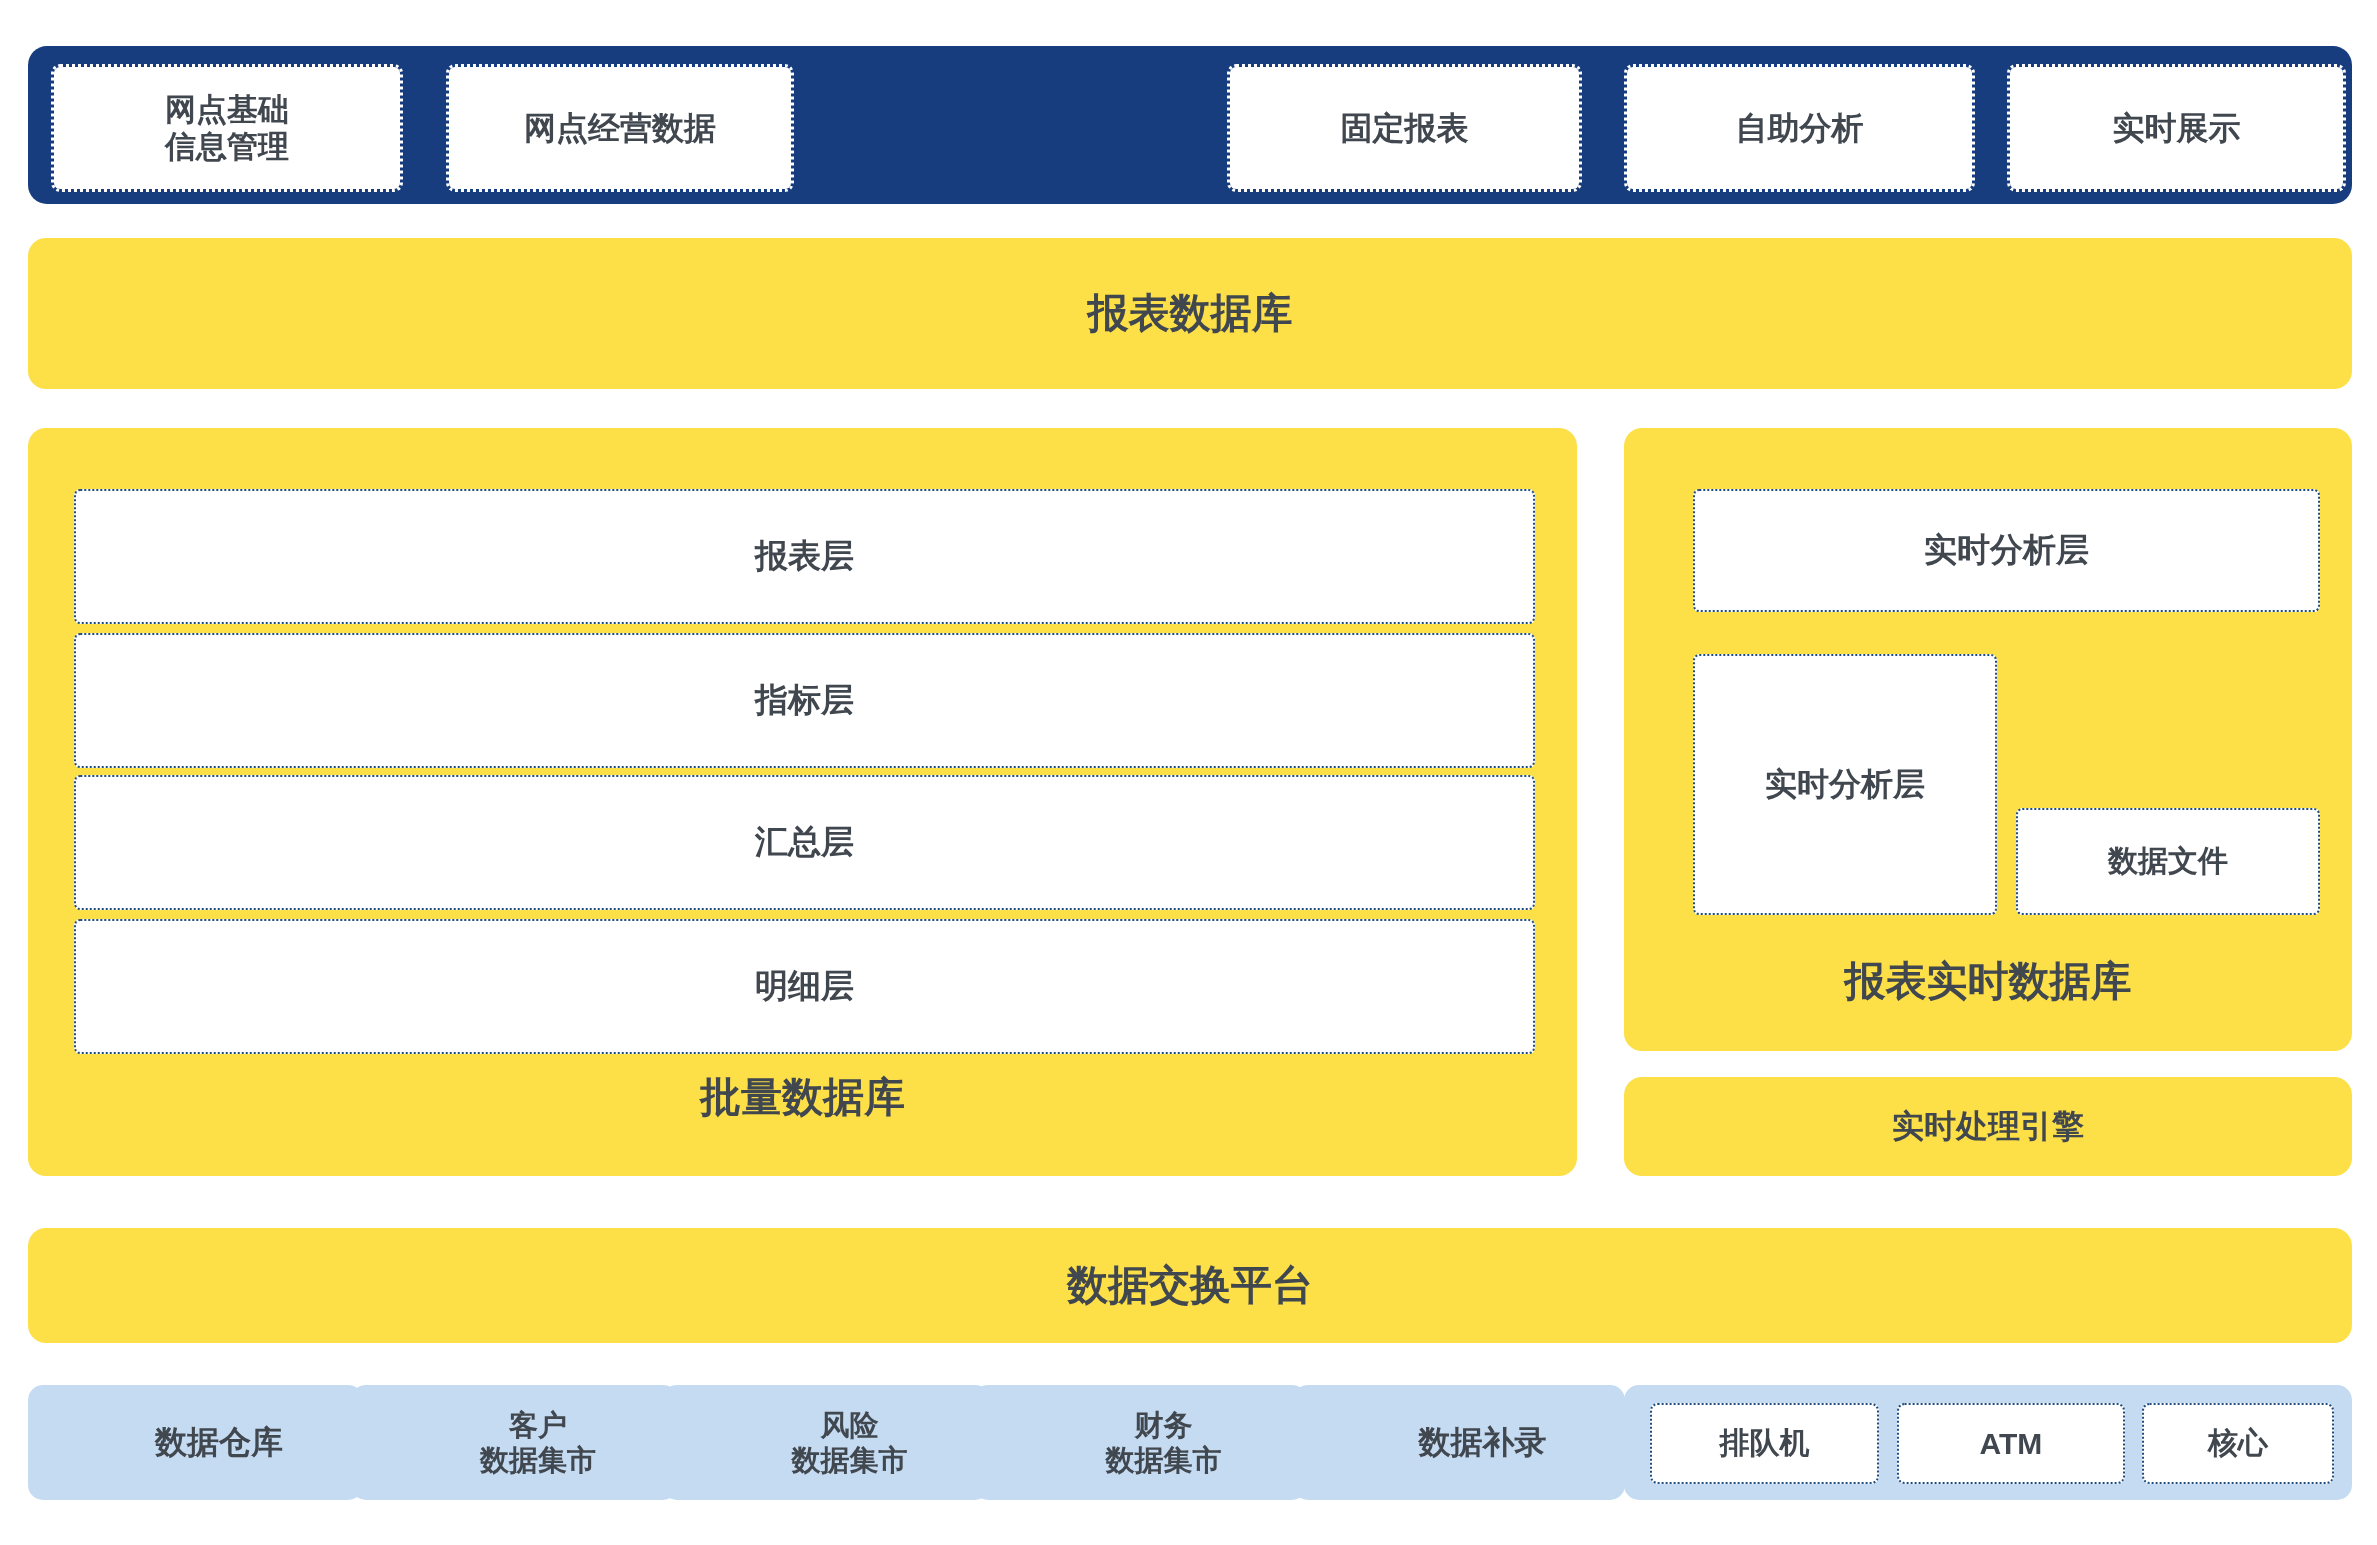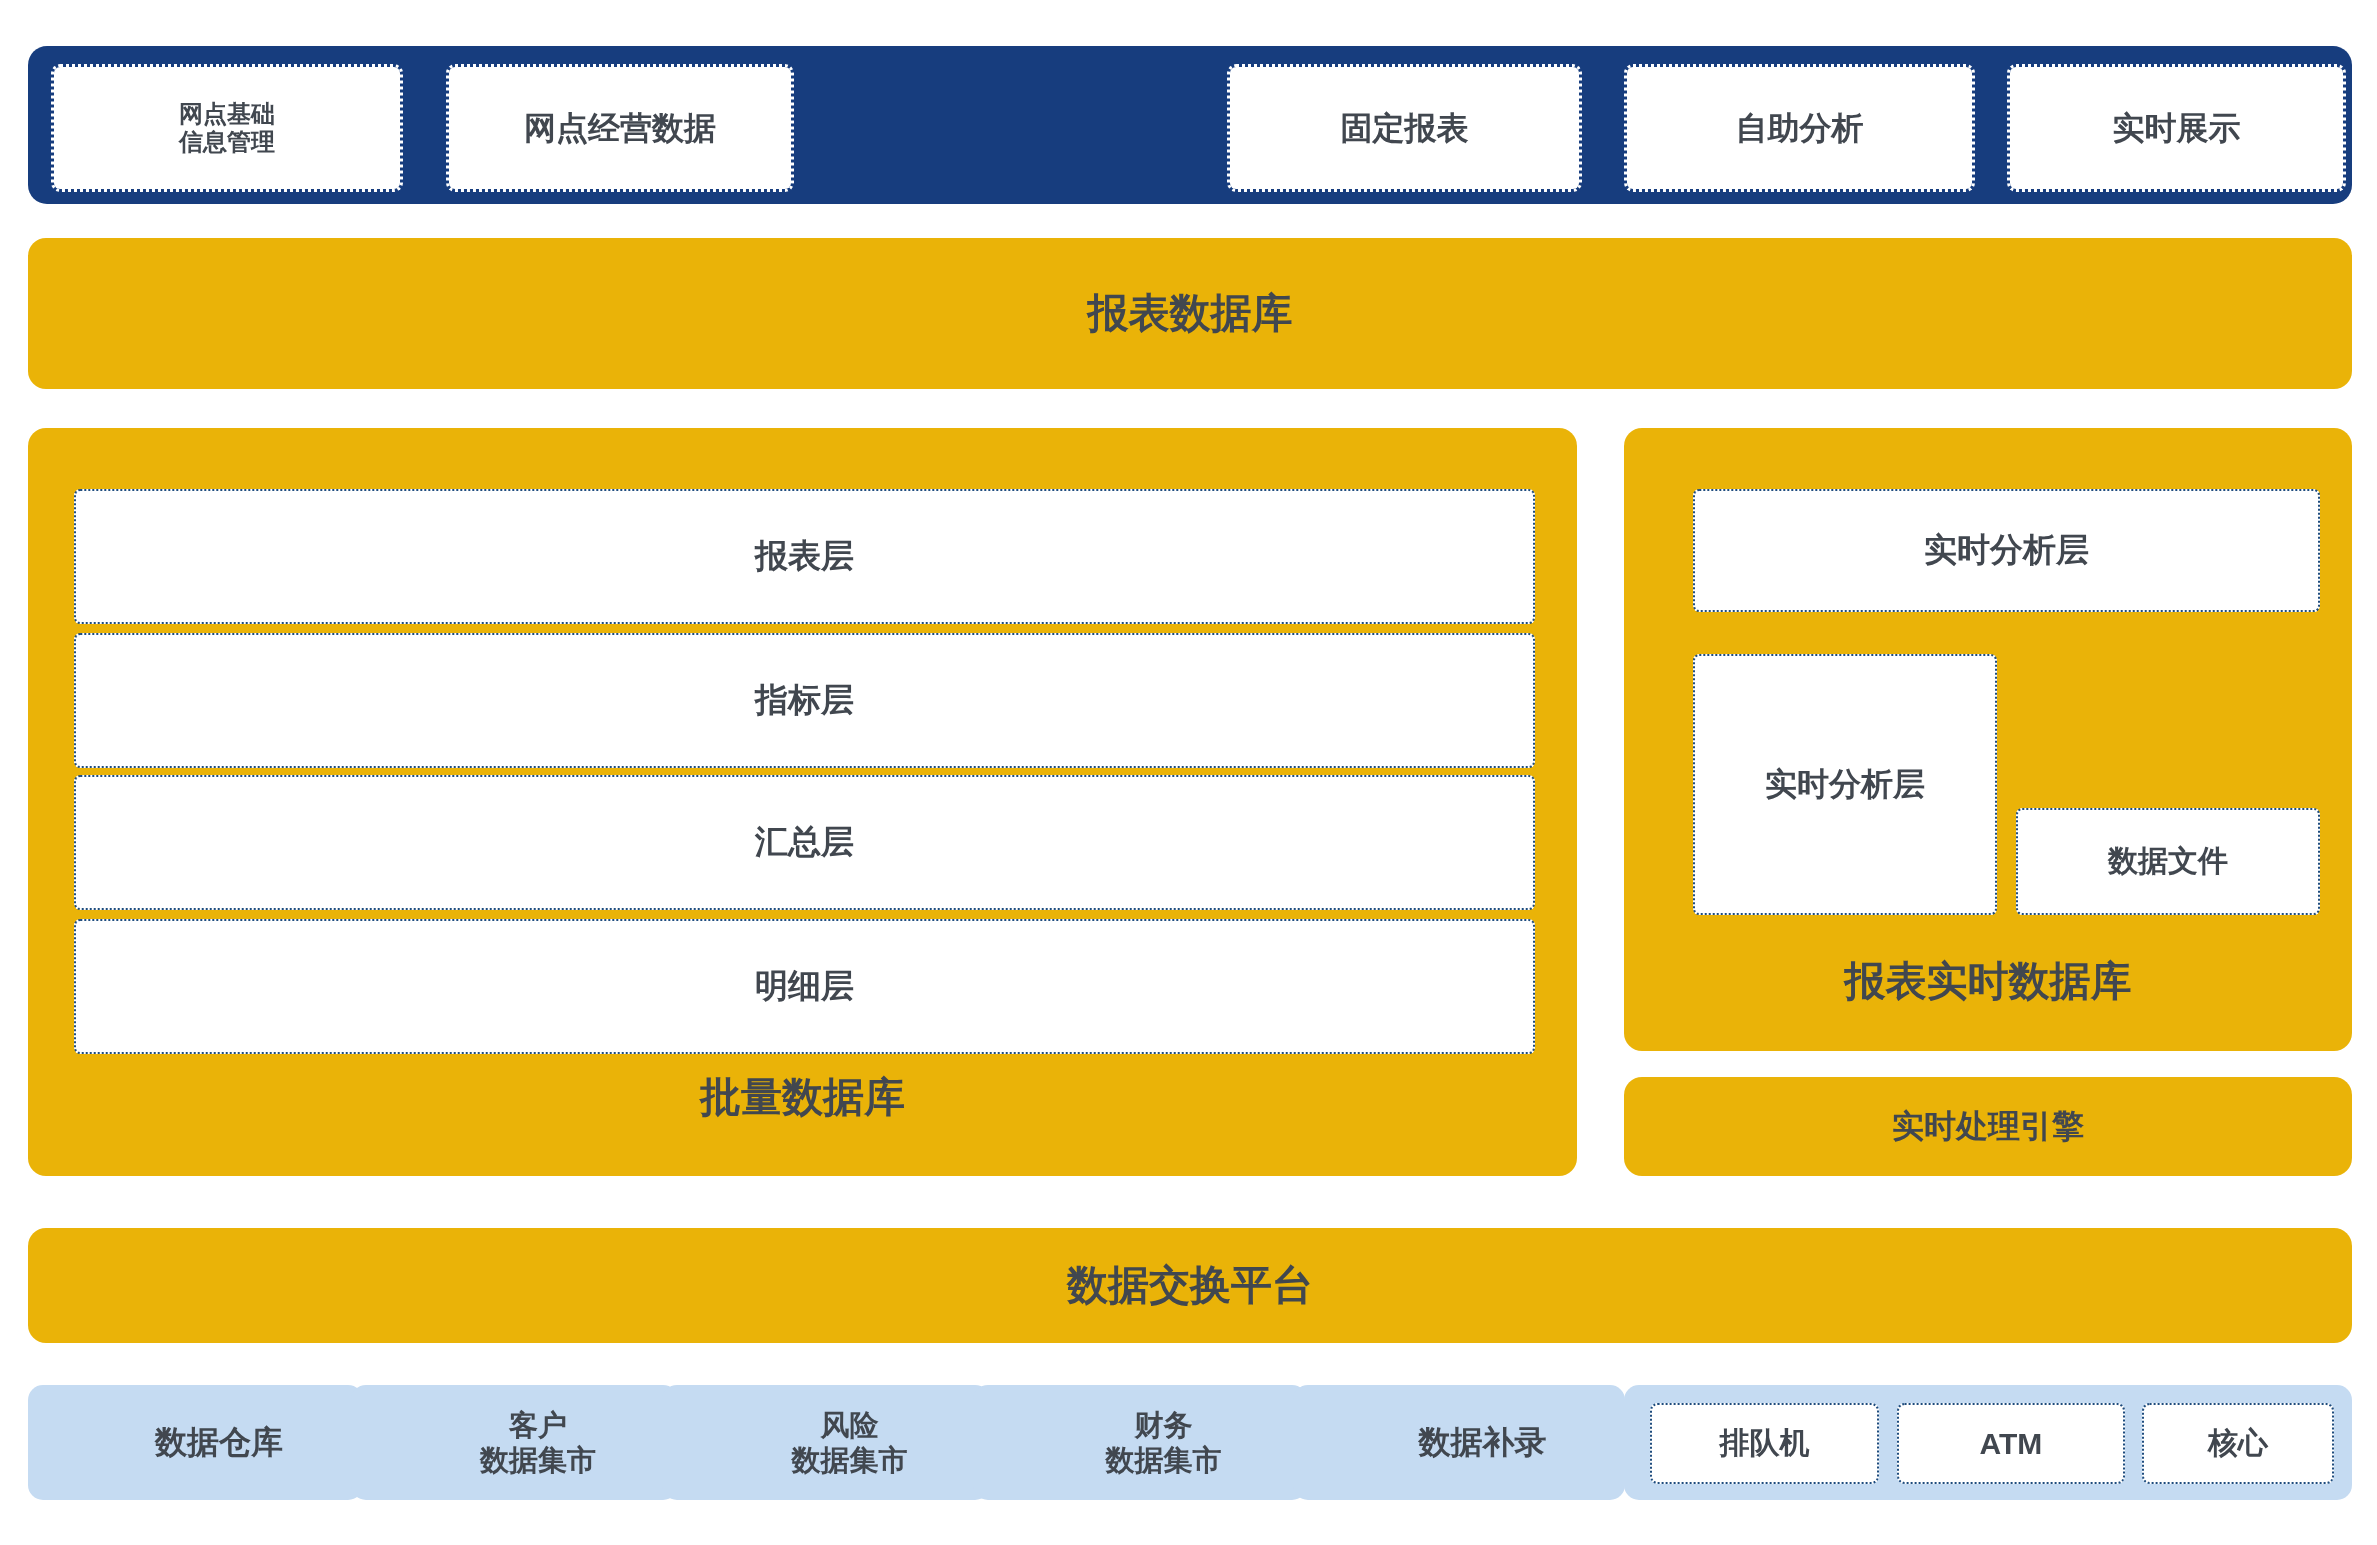--- a/index.html
+++ b/index.html
@@ -10,37 +10,37 @@
   .center{display:flex;align-items:center;justify-content:center;text-align:center;}
   .pre{white-space:pre-line;}
 
   
   .navy-bar{background:#173D7E;border-radius:19px;}
   .top-box{background:#ffffff;background-clip:padding-box;
            border:3.2px dotted #ffffff;border-radius:9px;
            font-size:32px;line-height:1.2;}
 
   
-  .blue{background:#eab308;border-radius:18px;}
+  .blue{background:#fde047;border-radius:18px;}
   .blue-sm{background:#C5DBF2;border-radius:15px;}
 
   
   .dot-box{background:#ffffff;border:2.5px dotted #1E4C7E;border-radius:6.3px;}
 
   .layer-row{font-size:33px;}
   .big-label{font-size:41px;}
   .mid-label{font-size:32px;}
   .src-label{font-size:29px;line-height:1.2;padding-left:47px;}
   .chan-box{font-size:30px;border-radius:7.6px;}
 </style>
 </head>
 <body>
 
 <div class="abs navy-bar" style="left:28px;top:46px;width:2324px;height:158px;">
-  <div class="abs top-box center pre" style="left:23px;top:18.4px;width:346px;height:122px;font-size:24px;">网点基础
+  <div class="abs top-box center pre" style="left:23px;top:18.4px;width:346px;height:122px;font-size:31px;">网点基础
 信息管理</div>
   <div class="abs top-box center" style="left:418px;top:18.4px;width:342px;height:122px;">网点经营数据</div>
   <div class="abs top-box center" style="left:1199px;top:18.4px;width:349px;height:122px;">固定报表</div>
   <div class="abs top-box center" style="left:1596px;top:18.4px;width:345px;height:122px;">自助分析</div>
   <div class="abs top-box center" style="left:1979px;top:18.4px;width:333px;height:122px;">实时展示</div>
 </div>
 
 <div class="abs blue center big-label" style="left:28px;top:238px;width:2324px;height:151px;">报表数据库</div>
 
 <div class="abs blue" style="left:28px;top:428px;width:1549px;height:748px;">

